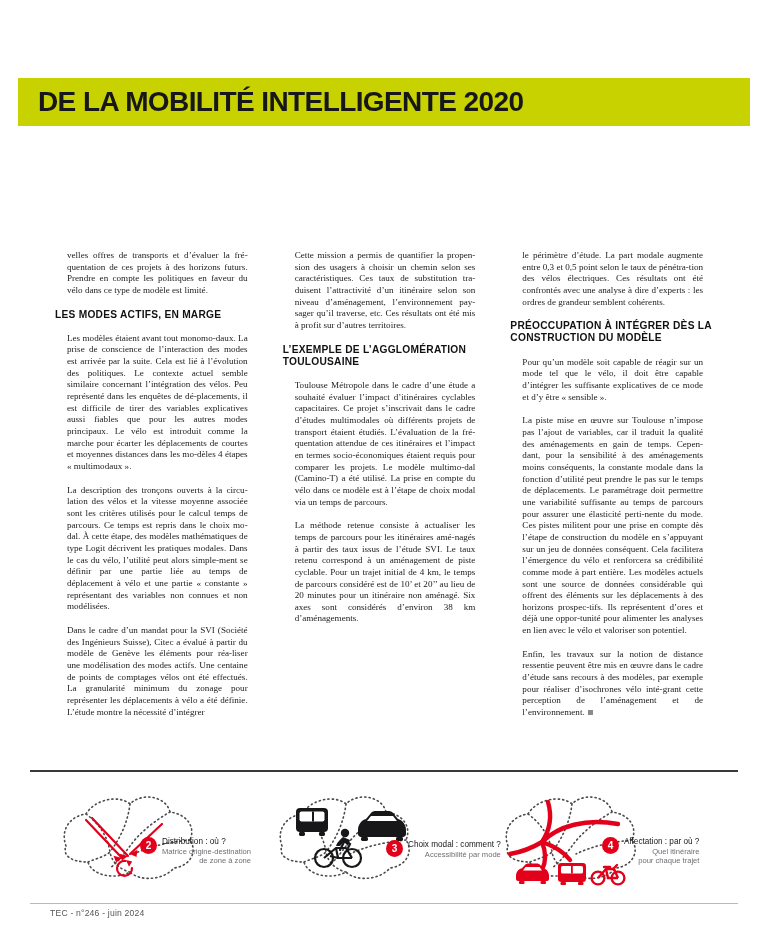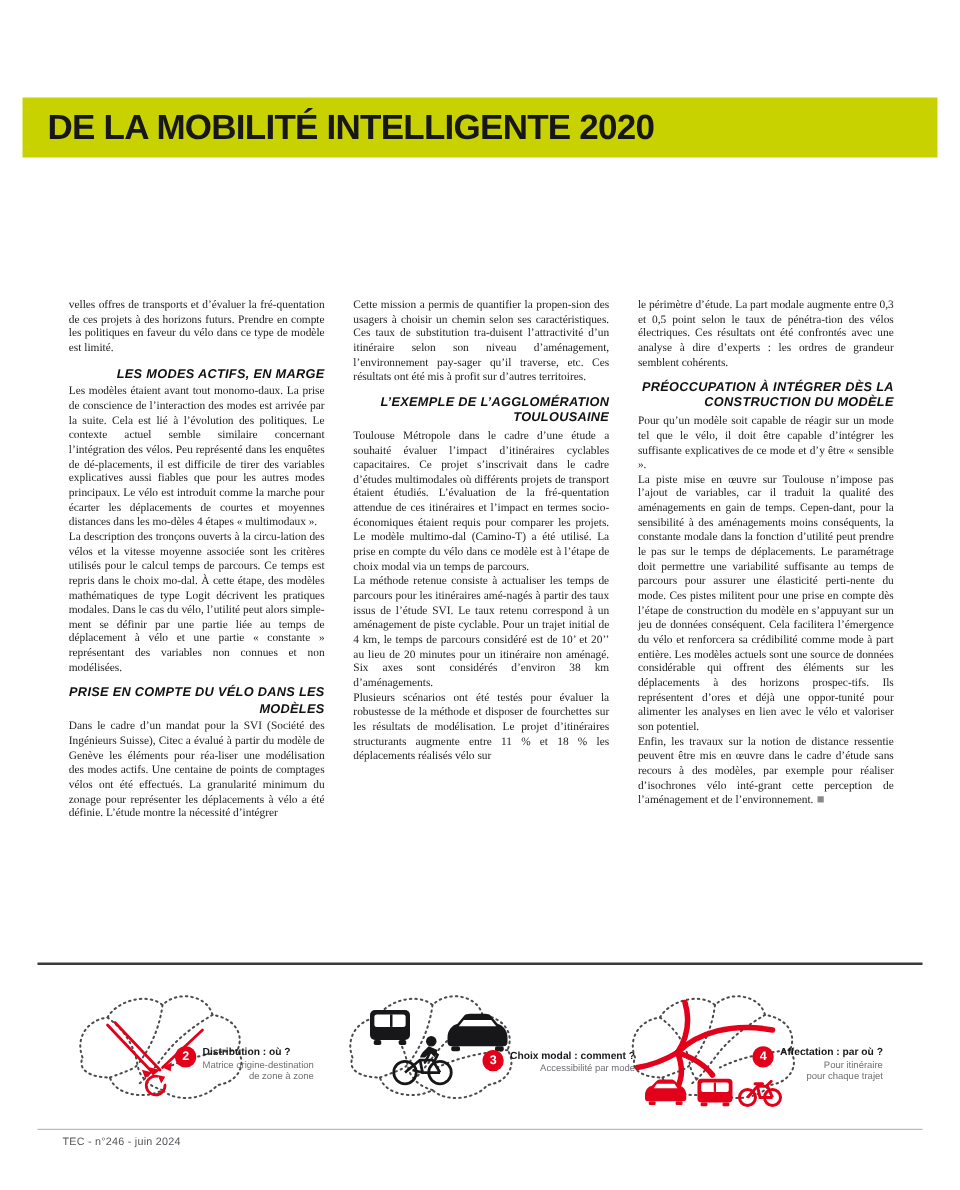--- a/index.html
+++ b/index.html
@@ -30,39 +30,38 @@
   }
 
   
   .cols{
     position:absolute;left:55px;top:238px;width:660px;height:525px;
     display:flex;
     gap:23px;
   }
   .col{width:205px;}
   .col p{
-    margin:0;
+    margin:12px;
     font-size:9.1px;
     line-height:11.65px;
     text-align:justify;
     text-justify:inter-word;
     hyphens:manual;
     color:#1b1b1b;
     font-family:"Liberation Serif", serif;
   }
   .col h2{
     margin:9px 0 1.5px 0;
     font-family:"Liberation Sans", sans-serif;
     font-weight:bold;
     font-size:10.2px;
     line-height:12.2px;
     letter-spacing:0.25px;
     color:#111114;
-    text-align:right;
-    font-style:italic;
+    text-align:left;
   }
   .endmark{
     display:inline-block;
     width:5px;height:5px;
     background:#8a8a8a;
     margin-left:3px;
     vertical-align:baseline;
   }
 
   
@@ -101,21 +100,21 @@
     font-family:"Liberation Sans", sans-serif;
     font-weight:bold;
     font-size:10px;
     line-height:17px;
     text-align:center;
     flex:0 0 auto;
   }
   .cap-text{padding-top:0px;}
   .cap-title{
     font-family:"Liberation Sans", sans-serif;
-    font-weight:bold;
+    font-weight:normal;
     font-size:8.2px;
     line-height:10px;
     color:#18181b;
     white-space:nowrap;
   }
   .cap-sub{
     font-family:"Liberation Sans", sans-serif;
     font-size:7.6px;
     line-height:9.4px;
     color:#6f6f74;
@@ -147,30 +146,28 @@
   <div class="banner"></div>
   <div class="banner-title">DE LA MOBILITÉ INTELLIGENTE 2020</div>
 
   <div class="cols">
 
     <div class="col">
       <p>velles offres de transports et d’évaluer la fré-quentation de ces projets à des horizons futurs. Prendre en compte les politiques en faveur du vélo dans ce type de modèle est limité.</p>
       <h2>LES MODES ACTIFS, EN MARGE</h2>
       <p>Les modèles étaient avant tout monomo-daux. La prise de conscience de l’interaction des modes est arrivée par la suite. Cela est lié à l’évolution des politiques. Le contexte actuel semble similaire concernant l’intégration des vélos. Peu représenté dans les enquêtes de dé-placements, il est difficile de tirer des variables explicatives aussi fiables que pour les autres modes principaux. Le vélo est introduit comme la marche pour écarter les déplacements de courtes et moyennes distances dans les mo-dèles 4 étapes « multimodaux ».</p>
       <p>La description des tronçons ouverts à la circu-lation des vélos et la vitesse moyenne associée sont les critères utilisés pour le calcul temps de parcours. Ce temps est repris dans le choix mo-dal. À cette étape, des modèles mathématiques de type Logit décrivent les pratiques modales. Dans le cas du vélo, l’utilité peut alors simple-ment se définir par une partie liée au temps de déplacement à vélo et une partie « constante » représentant des variables non connues et non modélisées.</p>
-      <h2>PRISE EN COMPTE DU VÉLO DANS LES MODÈLES</h2>
       <p>Dans le cadre d’un mandat pour la SVI (Société des Ingénieurs Suisse), Citec a évalué à partir du modèle de Genève les éléments pour réa-liser une modélisation des modes actifs. Une centaine de points de comptages vélos ont été effectués. La granularité minimum du zonage pour représenter les déplacements à vélo a été définie. L’étude montre la nécessité d’intégrer</p>
     </div>
 
     <div class="col">
       <p>Cette mission a permis de quantifier la propen-sion des usagers à choisir un chemin selon ses caractéristiques. Ces taux de substitution tra-duisent l’attractivité d’un itinéraire selon son niveau d’aménagement, l’environnement pay-sager qu’il traverse, etc. Ces résultats ont été mis à profit sur d’autres territoires.</p>
       <h2>L’EXEMPLE DE L’AGGLOMÉRATION TOULOUSAINE</h2>
       <p>Toulouse Métropole dans le cadre d’une étude a souhaité évaluer l’impact d’itinéraires cyclables capacitaires. Ce projet s’inscrivait dans le cadre d’études multimodales où différents projets de transport étaient étudiés. L’évaluation de la fré-quentation attendue de ces itinéraires et l’impact en termes socio-économiques étaient requis pour comparer les projets. Le modèle multimo-dal (Camino-T) a été utilisé. La prise en compte du vélo dans ce modèle est à l’étape de choix modal via un temps de parcours.</p>
       <p>La méthode retenue consiste à actualiser les temps de parcours pour les itinéraires amé-nagés à partir des taux issus de l’étude SVI. Le taux retenu correspond à un aménagement de piste cyclable. Pour un trajet initial de 4 km, le temps de parcours considéré est de 10’ et 20’’ au lieu de 20 minutes pour un itinéraire non aménagé. Six axes sont considérés d’environ 38 km d’aménagements.</p>
-      <p>Plusieurs scénarios ont été testés pour évaluer la robustesse de la méthode et disposer de fourchettes sur les résultats de modélisation. Le projet d’itinéraires structurants augmente entre 11 % et 18 % les déplacements réalisés vélo sur</p>
     </div>
 
     <div class="col">
       <p>le périmètre d’étude. La part modale augmente entre 0,3 et 0,5 point selon le taux de pénétra-tion des vélos électriques. Ces résultats ont été confrontés avec une analyse à dire d’experts : les ordres de grandeur semblent cohérents.</p>
       <h2>PRÉOCCUPATION À INTÉGRER DÈS LA CONSTRUCTION DU MODÈLE</h2>
       <p>Pour qu’un modèle soit capable de réagir sur un mode tel que le vélo, il doit être capable d’intégrer les suffisante explicatives de ce mode et d’y être « sensible ».</p>
       <p>La piste mise en œuvre sur Toulouse n’impose pas l’ajout de variables, car il traduit la qualité des aménagements en gain de temps. Cepen-dant, pour la sensibilité à des aménagements moins conséquents, la constante modale dans la fonction d’utilité peut prendre le pas sur le temps de déplacements. Le paramétrage doit permettre une variabilité suffisante au temps de parcours pour assurer une élasticité perti-nente du mode. Ces pistes militent pour une prise en compte dès l’étape de construction du modèle en s’appuyant sur un jeu de données conséquent. Cela facilitera l’émergence du vélo et renforcera sa crédibilité comme mode à part entière. Les modèles actuels sont une source de données considérable qui offrent des éléments sur les déplacements à des horizons prospec-tifs. Ils représentent d’ores et déjà une oppor-tunité pour alimenter les analyses en lien avec le vélo et valoriser son potentiel.</p>
       <p><span>Enfin, les travaux sur la notion de distance ressentie peuvent être mis en œuvre dans le cadre d’étude sans recours à des modèles, par exemple pour réaliser d’isochrones vélo inté-grant cette perception de l’aménagement et de l’environnement.</span><span class="endmark"></span></p>
     </div>
 
@@ -295,21 +292,21 @@
           <path d="M96 98 L104 89 L112 89 L116 98" fill="none" stroke="#e2001a" stroke-width="2.4" stroke-linejoin="round"></path>
           <path d="M104 89 L106 98 L116 98" fill="none" stroke="#e2001a" stroke-width="2.4"></path>
           <path d="M111 89 L115 85" fill="none" stroke="#e2001a" stroke-width="2.4" stroke-linecap="round"></path>
           <path d="M102 87 L108 87" fill="none" stroke="#e2001a" stroke-width="2.4" stroke-linecap="round"></path>
         </g>
       </svg>
       <div class="caption cap-3">
         <div class="badge">4</div>
         <div class="cap-text">
           <div class="cap-title">Affectation : par où ?</div>
-          <div class="cap-sub">Pour itinéraire</div>
+          <div class="cap-sub">Quel itinéraire</div>
           <div class="cap-sub">pour chaque trajet</div>
         </div>
       </div>
     </div>
 
   </div>
 
   <div class="rule2"></div>
   <div class="footer-left">TEC - n°246 - juin 2024</div>
   <div class="footer-right">55</div>

